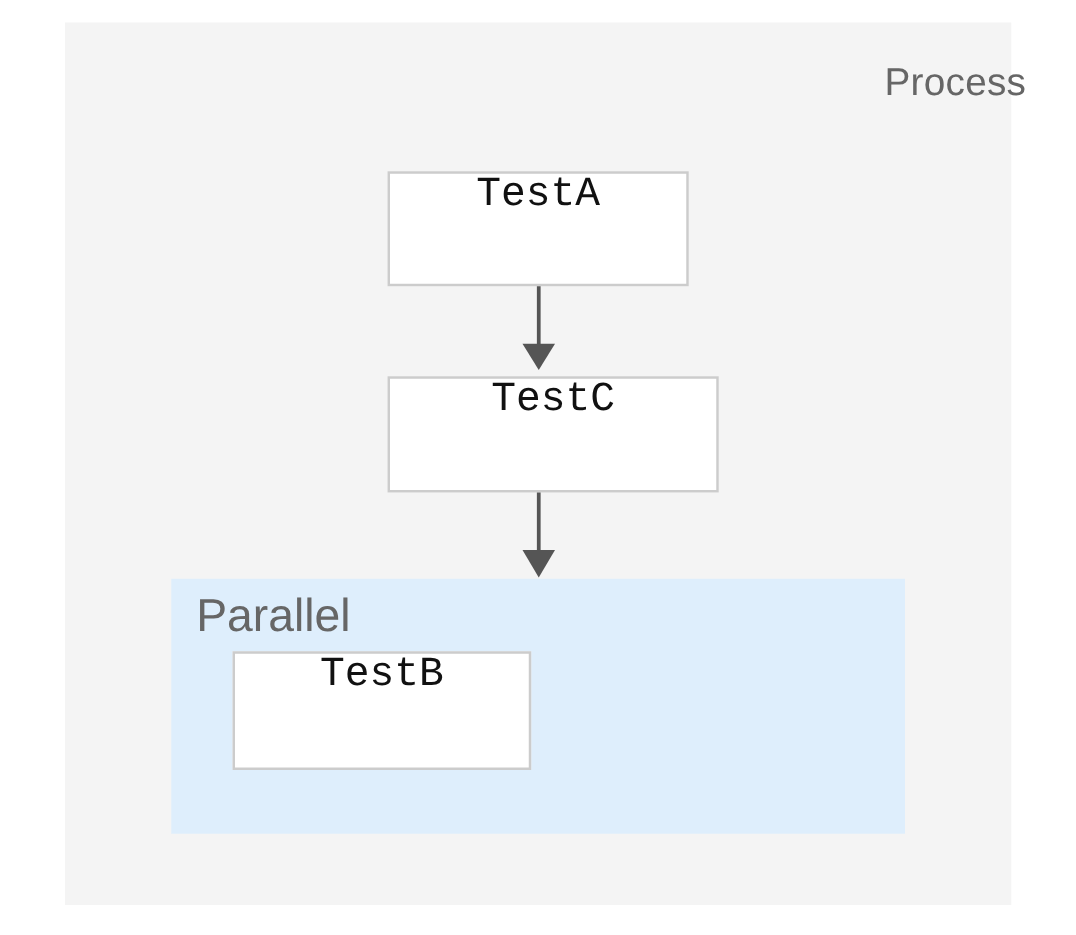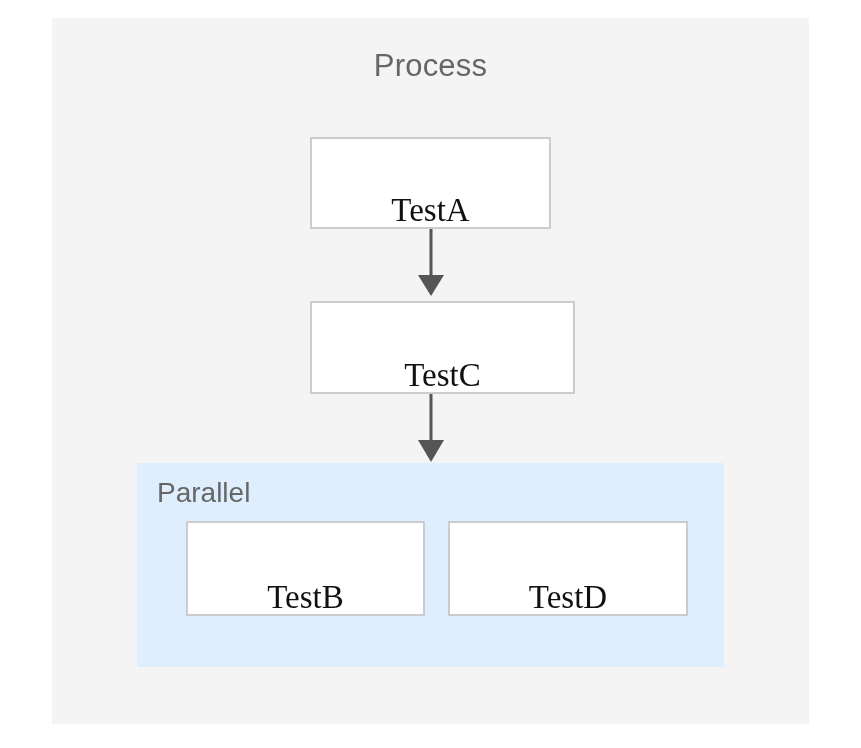--- a/index.html
+++ b/index.html
@@ -30,23 +30,23 @@
     left: 52px;
     top: 18px;
     width: 757px;
     height: 706px;
     background: #f4f4f4;
     border: 0;
   }
 
   .cluster-title {
     position: absolute;
-    left: 0;
+    left: 12px;
     width: 100%;
-    text-align: center;
+    text-align: right;
     color: #666666;
     font-size: 31px;
     line-height: 31px;
     letter-spacing: 0.2px;
     white-space: nowrap;
     font-family: "Liberation Sans", sans-serif;
   }
   .process-title {
     top: 32px;
   }
@@ -59,40 +59,40 @@
     width: 587px;
     height: 204px;
     background: #deeefc;
   }
 
   .parallel-title {
     position: absolute;
     left: 20px;
     top: 15px;
     color: #666666;
-    font-size: 28px;
+    font-size: 37px;
     line-height: 29px;
     white-space: nowrap;
     text-align: left;
     font-family: "Liberation Sans", sans-serif;
   }
 
   
   .node {
     position: absolute;
     background: #ffffff;
     border: 2px solid #cccccc;
     box-sizing: border-box;
     display: flex;
-    align-items: flex-end;
+    align-items: flex-start;
     justify-content: center;
     color: #111111;
     font-size: 33px;
     line-height: 33px;
-    font-family: Liberation Serif, serif;
+    font-family: Liberation Mono, monospace;
     white-space: nowrap;
   }
 
   
   .node-testa {
     left: 258px;  
     top: 119px;   
     width: 241px;
     height: 92px;
   }
@@ -146,23 +146,20 @@
     </div>
 
     <div class="parallel-cluster">
 
       <div class="parallel-title">Parallel</div>
 
       <div class="node node-testb">
         <span>TestB</span>
       </div>
 
-      <div class="node node-testd">
-        <span>TestD</span>
-      </div>
 
     </div>
   </div>
 
   <svg id="edge-layer" viewBox="0 0 861 748" width="861" height="748">
     <g>
       <line x1="431" y1="229" x2="431" y2="277" stroke="#555555" stroke-width="3"></line>
       <polygon points="418,275 444,275 431,296" fill="#555555"></polygon>
     </g>
     <g>

